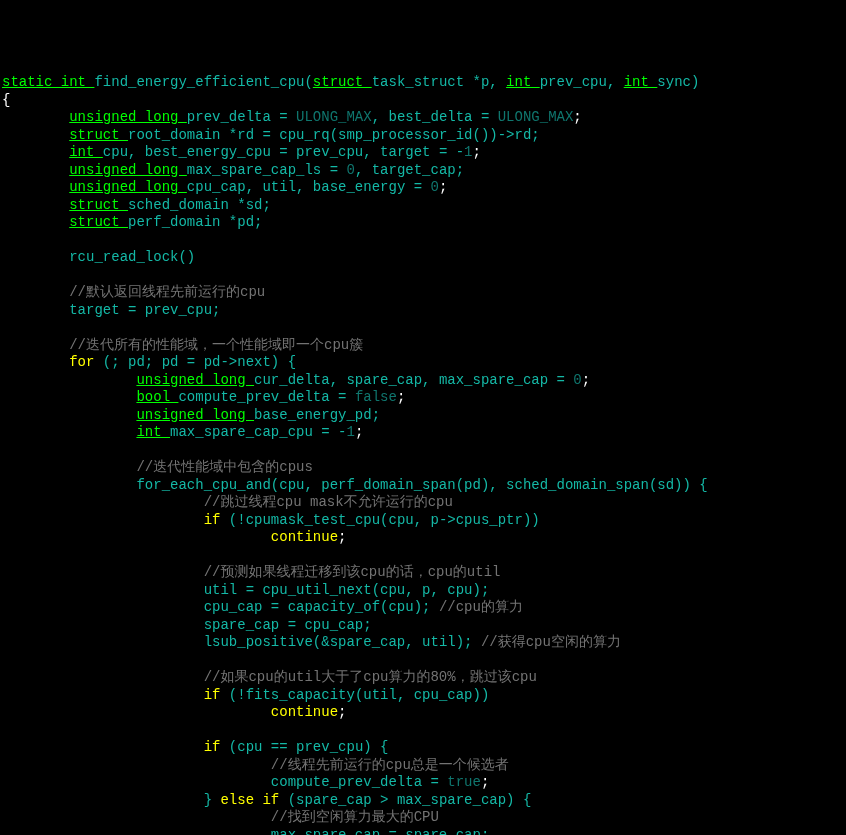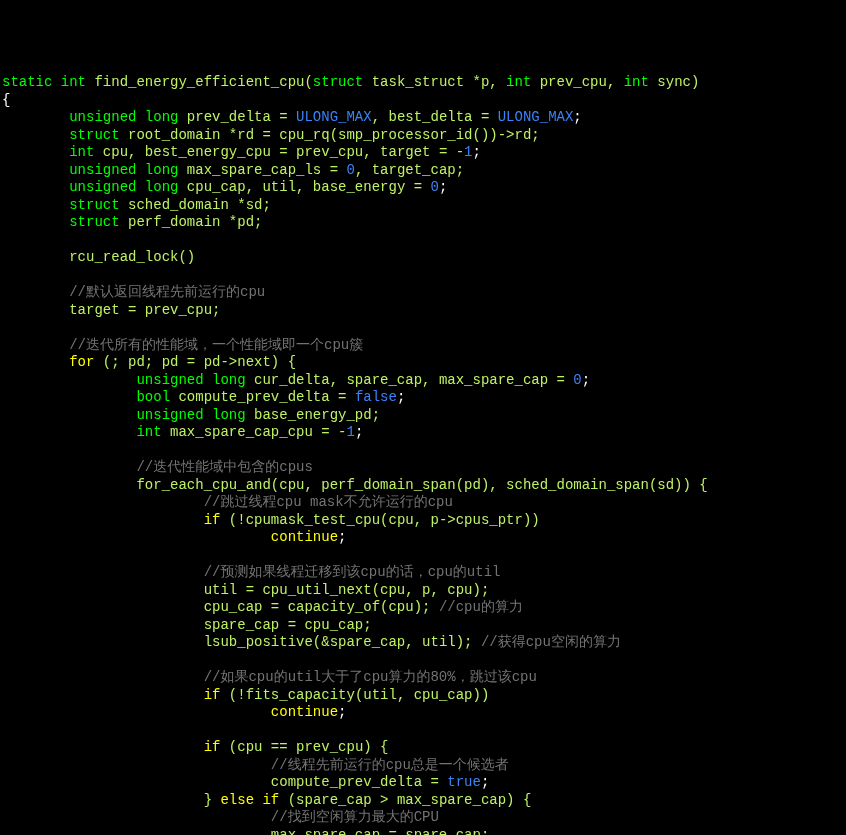--- a/index.html
+++ b/index.html
@@ -8,25 +8,25 @@
   font-family: 'Consolas', 'Monaco', 'Courier New', monospace;
   font-size: 14px;
   line-height: 1.25;
   color: #ffffff;
   white-space: pre;
   padding: 4px 2px;
   width: 846px;
   height: 835px;
   overflow: hidden;
 }
-.kw-type { color: #00ff00; }
+.kw-type { color: #00ff00; text-decoration: underline; }
 .kw-ctrl { color: #ffff00; }
-.const { color: #3b82f6; text-align: center; }
+.const { color: #0f766e; text-align: center; }
 .cmt { color: #737373; }
-.ident { color: #bef264; }
+.ident { color: #14b8a6; }
 .punct { color: #ffffff; }
 </style>
 </head>
 <body>
 
 
 
 <div id="code-root"><div><span class="kw-type">static int </span><span class="ident">find_energy_efficient_cpu(</span><span class="kw-type">struct </span><span class="ident">task_struct *p, </span><span class="kw-type">int </span><span class="ident">prev_cpu, </span><span class="kw-type">int </span><span class="ident">sync)</span></div><div><span class="punct">{</span></div><div><span>        </span><span class="kw-type">unsigned long </span><span class="ident">prev_delta = </span><span class="const">ULONG_MAX</span><span class="ident">, best_delta = </span><span class="const">ULONG_MAX</span><span class="punct">;</span></div><div><span>        </span><span class="kw-type">struct </span><span class="ident">root_domain *rd = cpu_rq(smp_processor_id())-&gt;rd;</span></div><div><span>        </span><span class="kw-type">int </span><span class="ident">cpu, best_energy_cpu = prev_cpu, target = -</span><span class="const">1</span><span class="punct">;</span></div><div><span>        </span><span class="kw-type">unsigned long </span><span class="ident">max_spare_cap_ls = </span><span class="const">0</span><span class="ident">, target_cap;</span></div><div><span>        </span><span class="kw-type">unsigned long </span><span class="ident">cpu_cap, util, base_energy = </span><span class="const">0</span><span class="punct">;</span></div><div><span>        </span><span class="kw-type">struct </span><span class="ident">sched_domain *sd;</span></div><div><span>        </span><span class="kw-type">struct </span><span class="ident">perf_domain *pd;</span></div><div><span> </span></div><div><span>        </span><span class="ident">rcu_read_lock()</span></div><div><span> </span></div><div><span>        </span><span class="cmt">//默认返回线程先前运行的cpu</span></div><div><span>        </span><span class="ident">target = prev_cpu;</span></div><div><span> </span></div><div><span>        </span><span class="cmt">//迭代所有的性能域，一个性能域即一个cpu簇</span></div><div><span>        </span><span class="kw-ctrl">for </span><span class="ident">(; pd; pd = pd-&gt;next) {</span></div><div><span>                </span><span class="kw-type">unsigned long </span><span class="ident">cur_delta, spare_cap, max_spare_cap = </span><span class="const">0</span><span class="punct">;</span></div><div><span>                </span><span class="kw-type">bool </span><span class="ident">compute_prev_delta = </span><span class="const">false</span><span class="punct">;</span></div><div><span>                </span><span class="kw-type">unsigned long </span><span class="ident">base_energy_pd;</span></div><div><span>                </span><span class="kw-type">int </span><span class="ident">max_spare_cap_cpu = -</span><span class="const">1</span><span class="punct">;</span></div><div><span> </span></div><div><span>                </span><span class="cmt">//迭代性能域中包含的cpus</span></div><div><span>                </span><span class="ident">for_each_cpu_and(cpu, perf_domain_span(pd), sched_domain_span(sd)) {</span></div><div><span>                        </span><span class="cmt">//跳过线程cpu mask不允许运行的cpu</span></div><div><span>                        </span><span class="kw-ctrl">if </span><span class="ident">(!cpumask_test_cpu(cpu, p-&gt;cpus_ptr))</span></div><div><span>                                </span><span class="kw-ctrl">continue</span><span class="punct">;</span></div><div><span> </span></div><div><span>                        </span><span class="cmt">//预测如果线程迁移到该cpu的话，cpu的util</span></div><div><span>                        </span><span class="ident">util = cpu_util_next(cpu, p, cpu);</span></div><div><span>                        </span><span class="ident">cpu_cap = capacity_of(cpu); </span><span class="cmt">//cpu的算力</span></div><div><span>                        </span><span class="ident">spare_cap = cpu_cap;</span></div><div><span>                        </span><span class="ident">lsub_positive(&amp;spare_cap, util); </span><span class="cmt">//获得cpu空闲的算力</span></div><div><span> </span></div><div><span>                        </span><span class="cmt">//如果cpu的util大于了cpu算力的80%，跳过该cpu</span></div><div><span>                        </span><span class="kw-ctrl">if </span><span class="ident">(!fits_capacity(util, cpu_cap))</span></div><div><span>                                </span><span class="kw-ctrl">continue</span><span class="punct">;</span></div><div><span> </span></div><div><span>                        </span><span class="kw-ctrl">if </span><span class="ident">(cpu == prev_cpu) {</span></div><div><span>                                </span><span class="cmt">//线程先前运行的cpu总是一个候选者</span></div><div><span>                                </span><span class="ident">compute_prev_delta = </span><span class="const">true</span><span class="punct">;</span></div><div><span>                        </span><span class="ident">} </span><span class="kw-ctrl">else if </span><span class="ident">(spare_cap &gt; max_spare_cap) {</span></div><div><span>                                </span><span class="cmt">//找到空闲算力最大的CPU</span></div><div><span>                                </span><span class="ident">max_spare_cap = spare_cap;</span></div></div>
 
 

